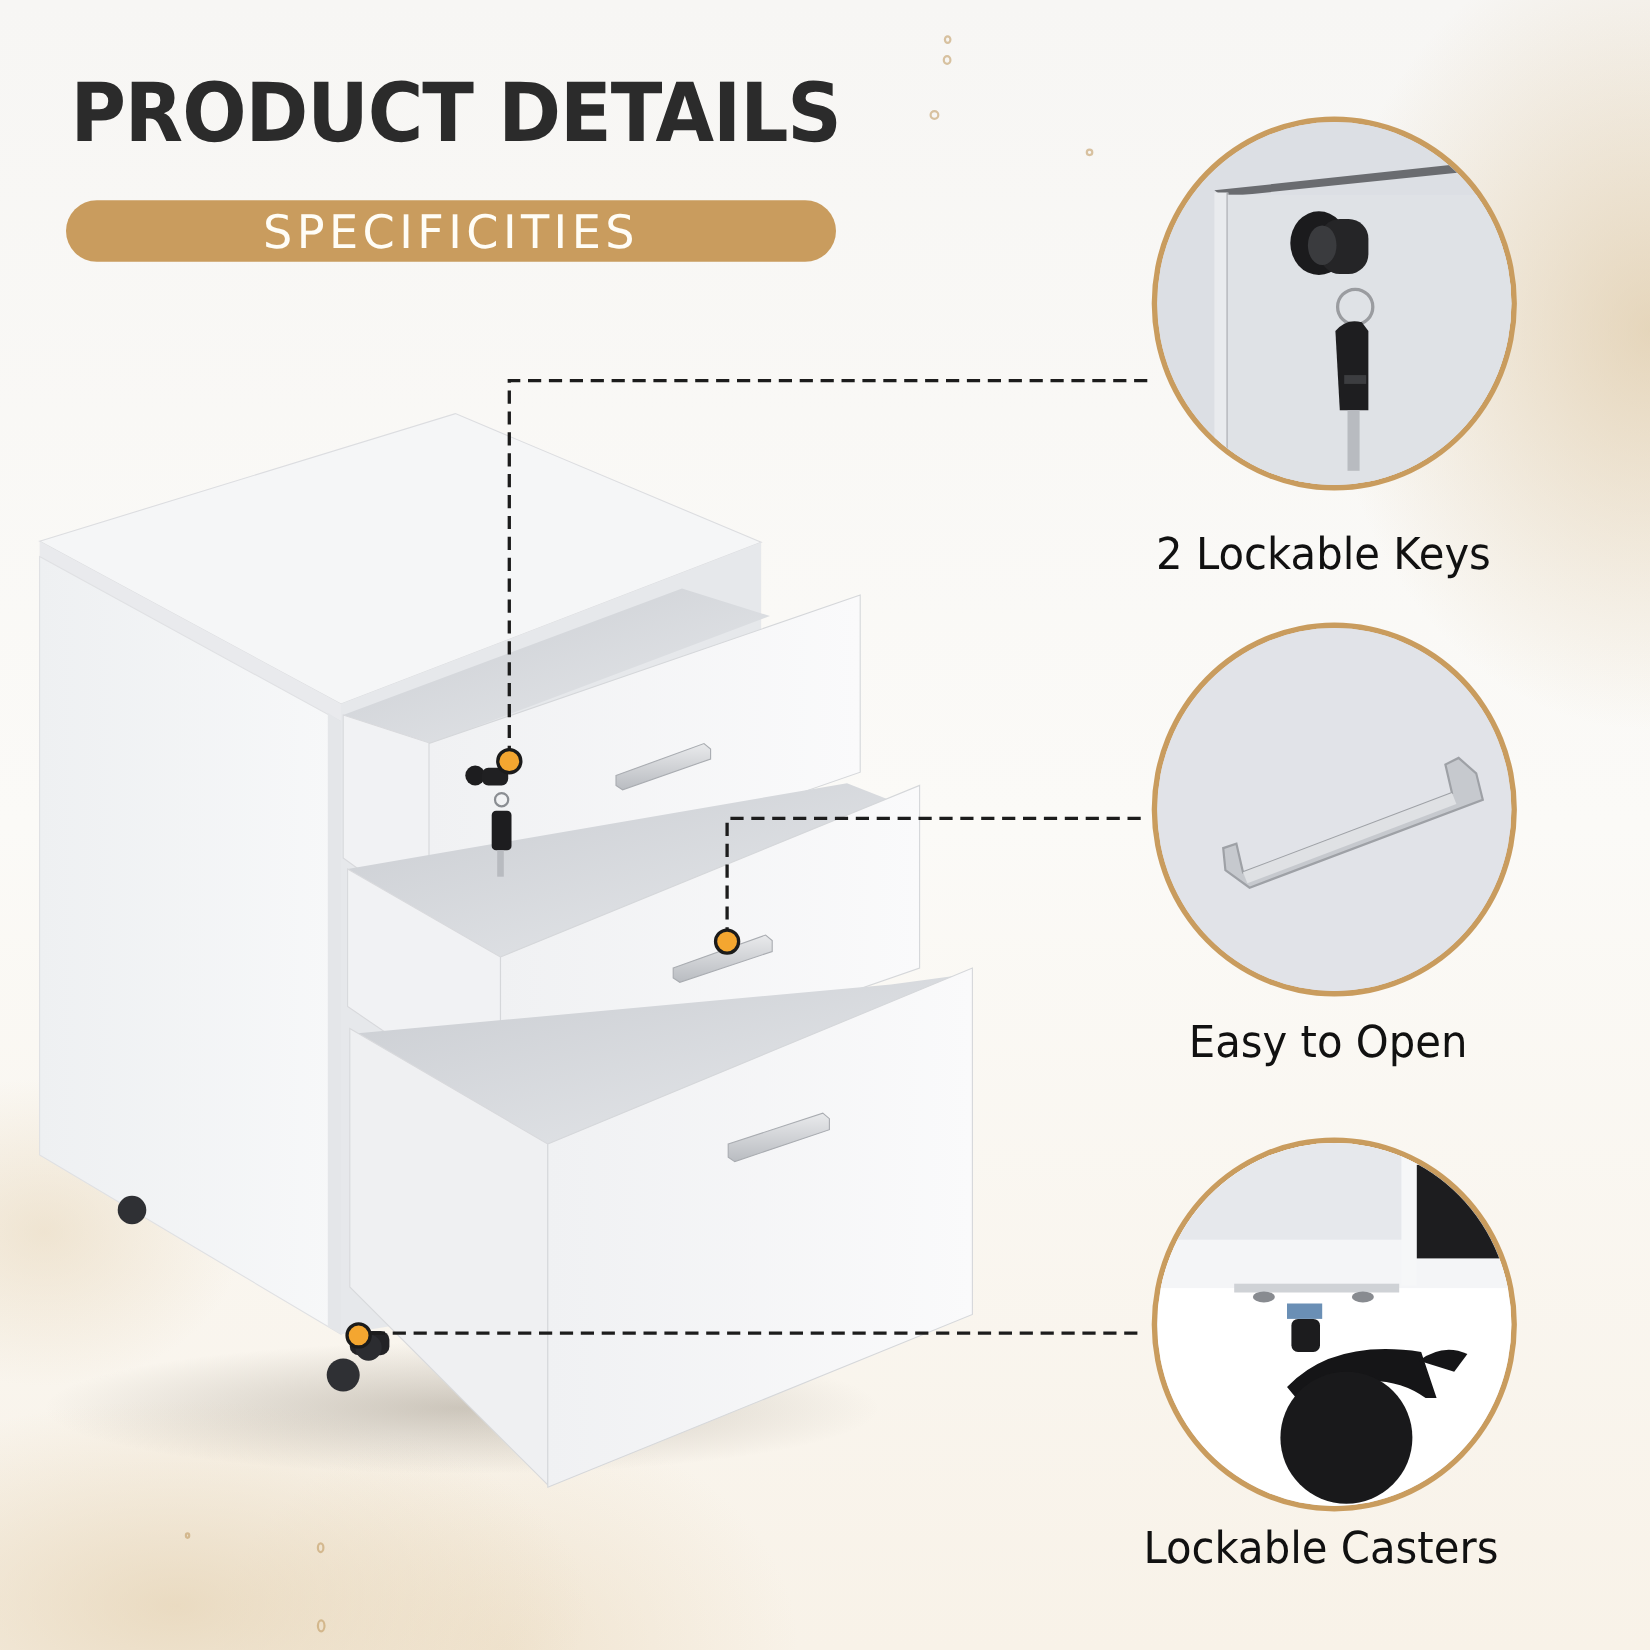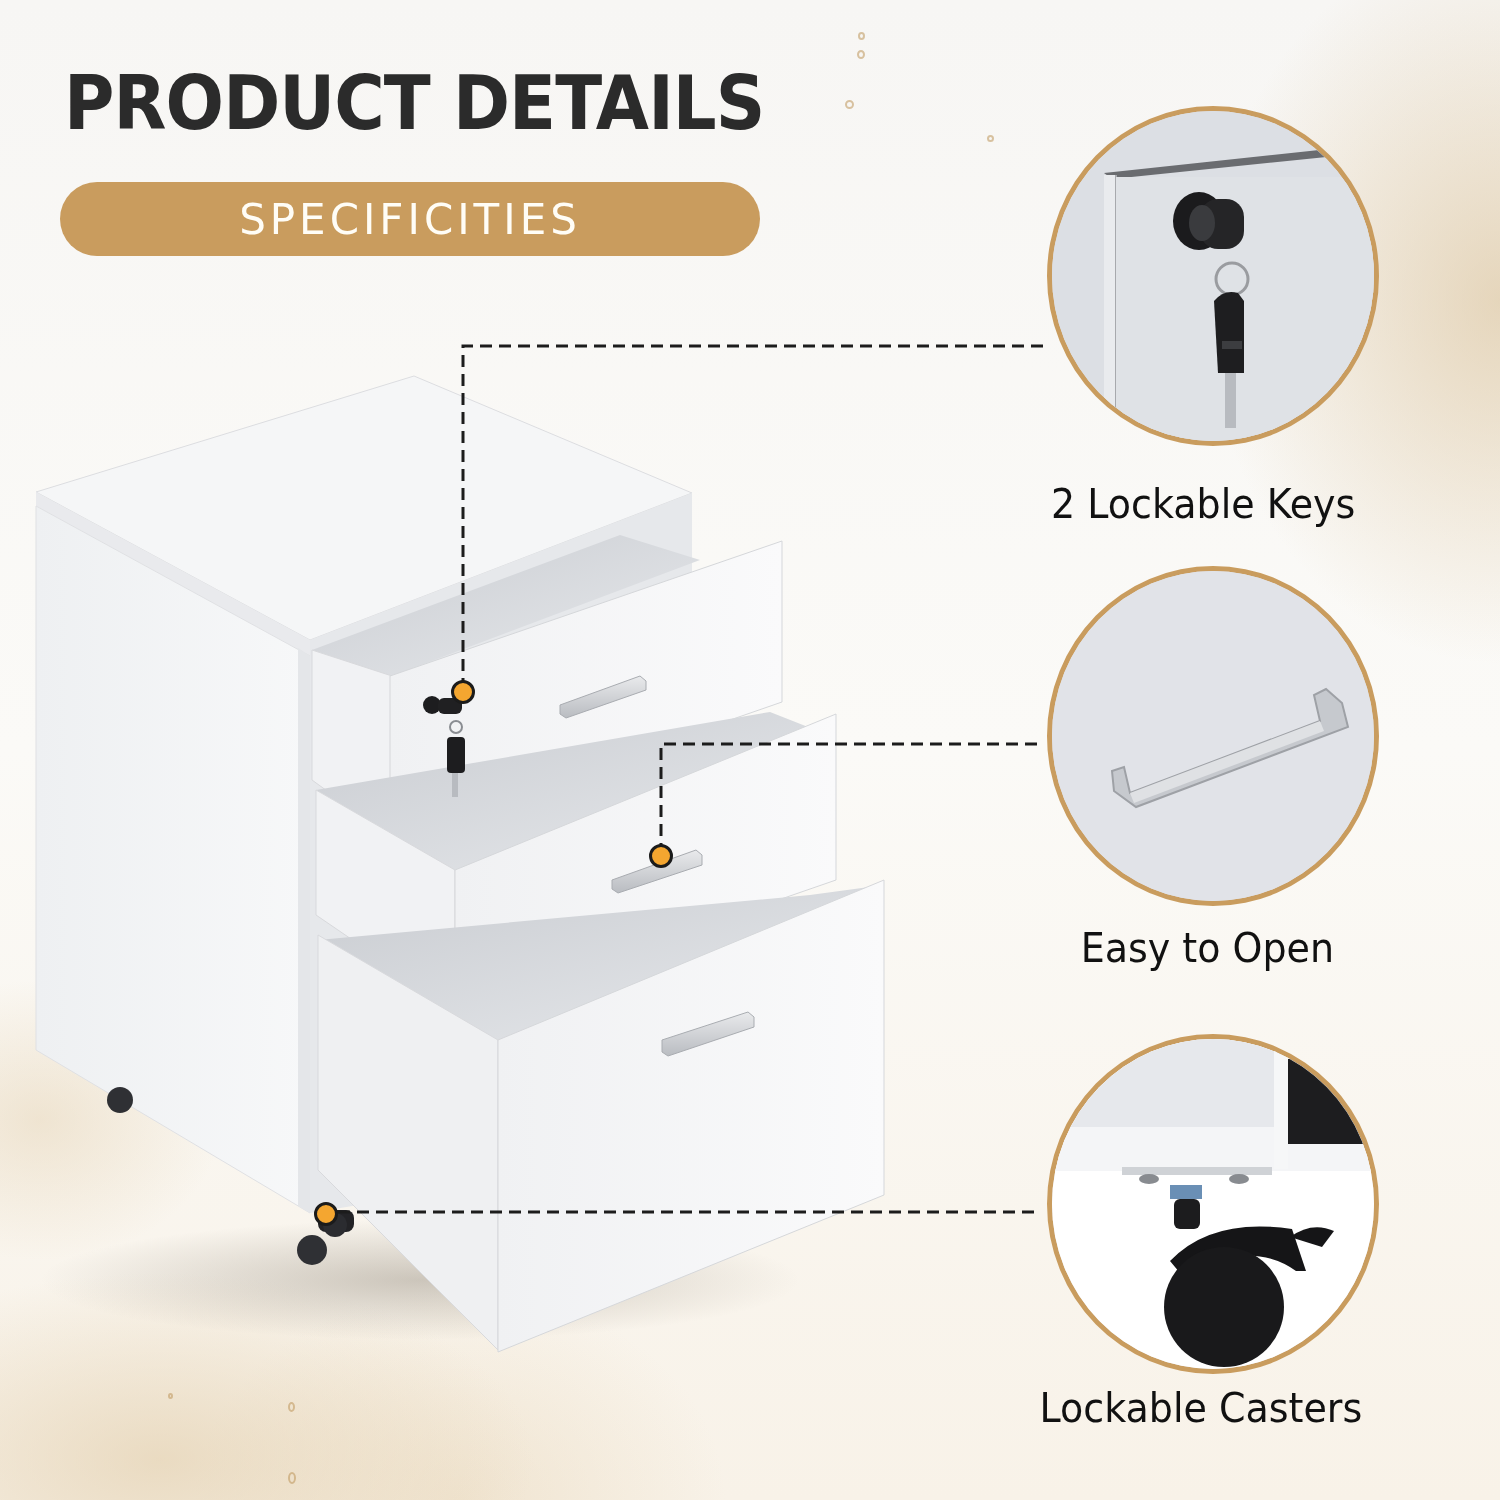--- a/index.html
+++ b/index.html
@@ -21,21 +21,21 @@
     .speck { position: absolute; border-radius: 50%; border: 2px solid rgba(190,150,90,0.55); }
 
     .title {
       position: absolute; left: 64px; top: 66px;
       font-family: "DejaVu Sans", sans-serif;
       font-weight: bold; font-size: 74px; letter-spacing: -1px;
       color: #2b2b2b; line-height: 1;
       transform: scaleX(0.93); transform-origin: left center;
     }
     .pill {
-      position: absolute; left: 60px; top: 182px; width: 700px; height: 74px;
+      position: absolute; left: 60px; top: 182px; width: 700px; height: 56px;
       border-radius: 37px; background: #c99c5e;
       display: flex; align-items: center; justify-content: center;
     }
     .pill span {
       font-family: "DejaVu Sans", sans-serif; color: #fffdf6;
       font-size: 42px; letter-spacing: 4px; font-weight: normal;
     }
 
     .callout-circle {
       position: absolute; width: 332px; height: 340px; border-radius: 50%;

